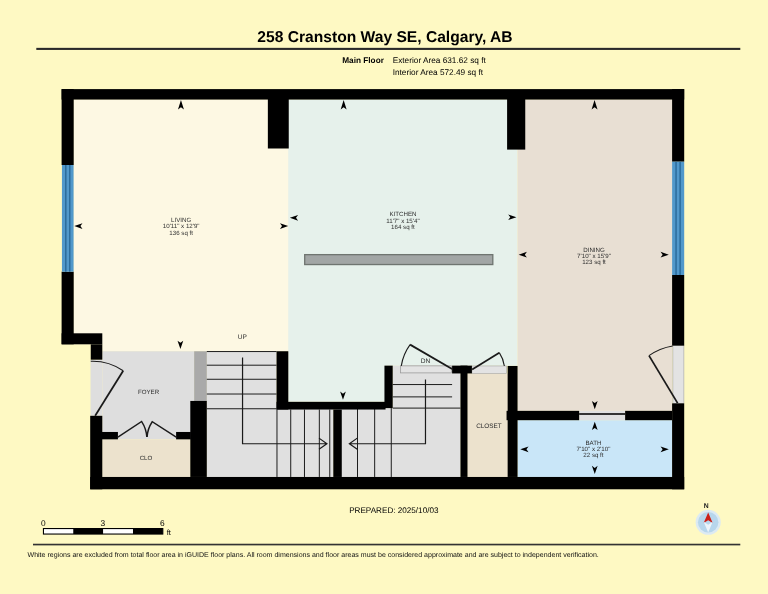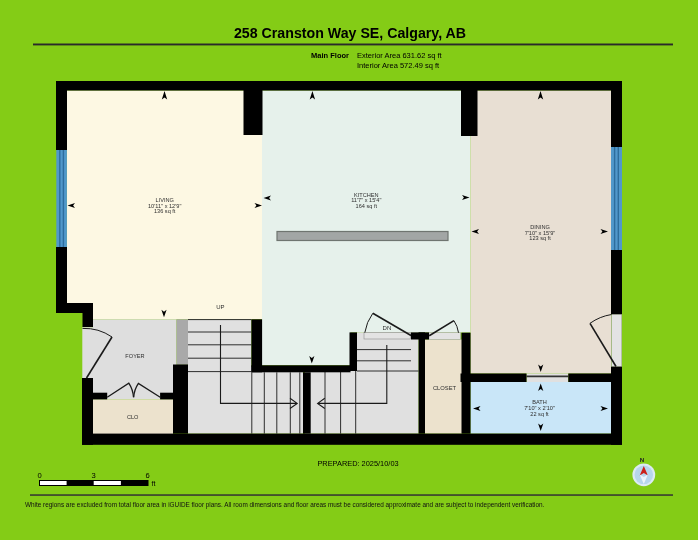--- a/index.html
+++ b/index.html
@@ -1,16 +1,16 @@
 <!DOCTYPE html>
 <html><head>
 <meta charset="utf-8">
 <style>
 html,body{margin:0;padding:0;background:#ffffff;}
-#page{position:relative;width:698px;height:540px;background:#84cc16;overflow:hidden;}
+#page{position:relative;width:698px;height:540px;background:#fef9c3;overflow:hidden;}
 svg text{font-family:"Liberation Sans",sans-serif;}
 </style>
 </head>
 <body>
 <div id="page">
 <svg width="698" height="540" viewBox="0 0 698 540">
 
 <path d="M67,90.5 H262.5 V319.3 H93 V313 H67 Z" fill="#fdf8e3"></path>
 <path d="M262,90.5 H470.5 V332.5 H350.5 V365.3 H262 Z" fill="#e6f1eb"></path>
 <rect x="470.5" y="90.5" width="140.5" height="283" fill="#e8dfd3"></rect>

